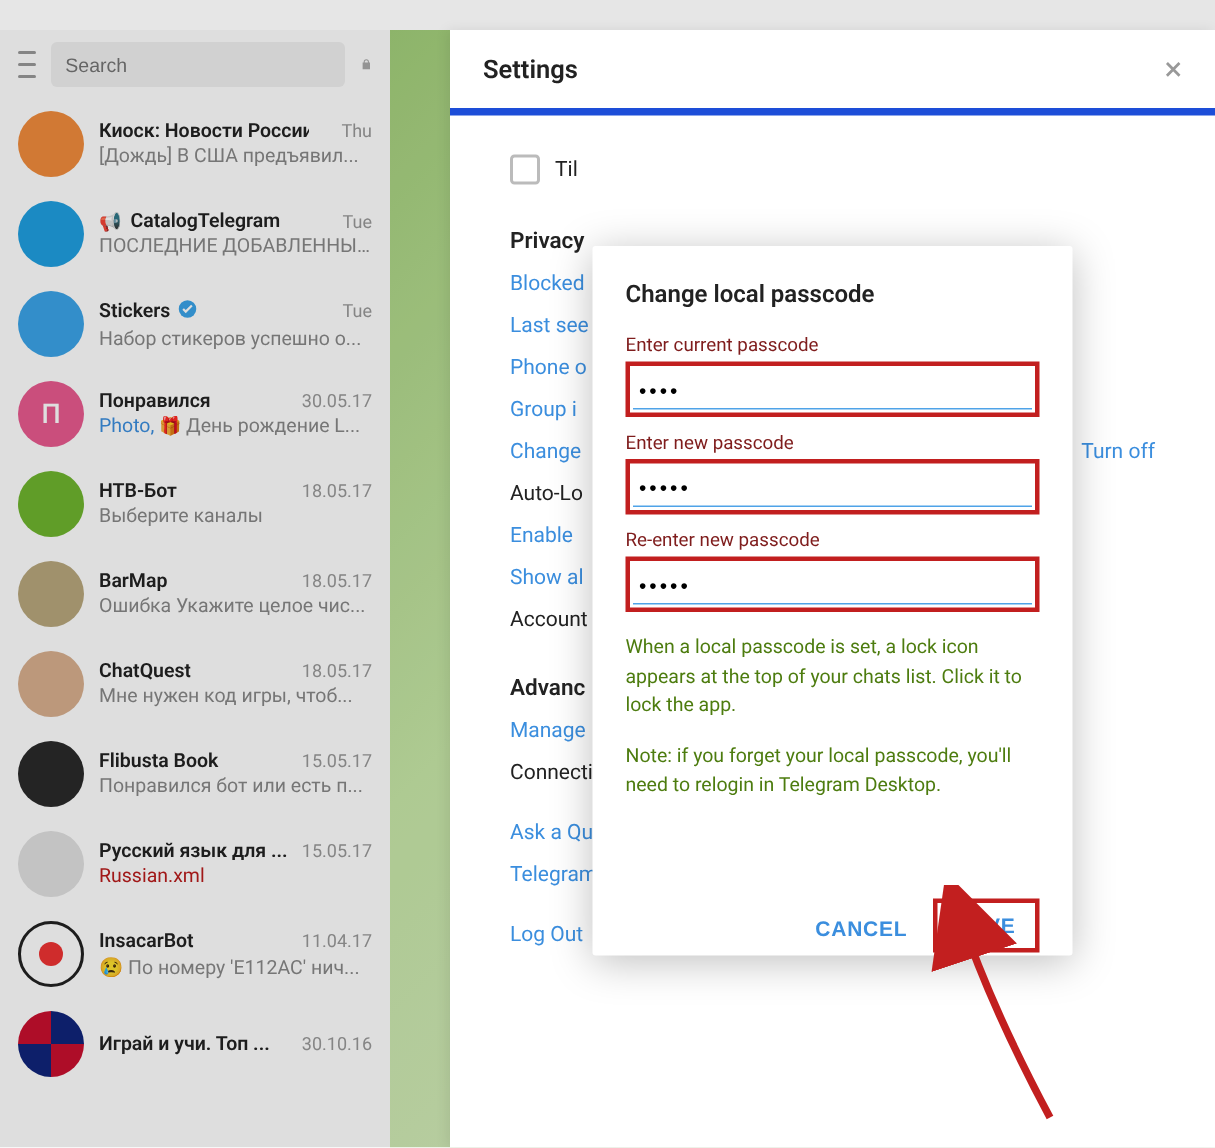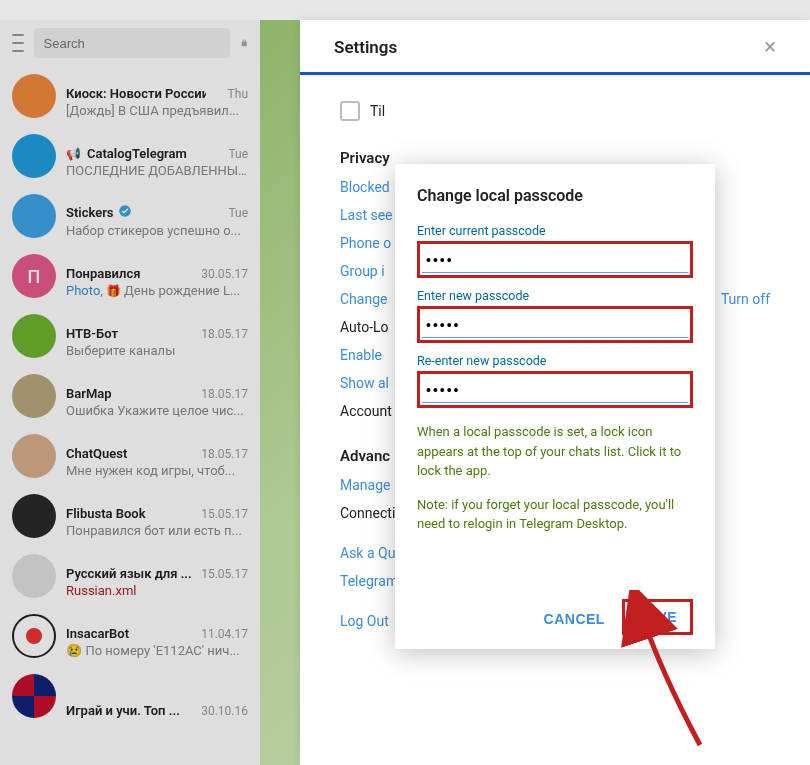--- a/index.html
+++ b/index.html
@@ -9,59 +9,59 @@
 .topbar { height: 20px; background: #e6e6e6; }
 
 
 .left { position: absolute; left: 0; top: 20px; width: 260px; height: 745px; background: #fff; }
 .left-header { height: 46px; display: flex; align-items: center; padding: 0 12px; gap: 10px; }
 .hamburger { width: 22px; height: 18px; display: flex; flex-direction: column; justify-content: space-between; cursor: pointer; }
 .hamburger span { height: 2px; background: #999; border-radius: 1px; }
 .search { flex: 1; height: 30px; background: #f1f1f1; border-radius: 4px; border: none; padding: 0 10px; font-size: 13px; color: #555; }
 .lock-ic { width: 16px; height: 18px; color: #aaa; }
 .chatlist { }
-.chat { display: flex; padding: 8px 12px; gap: 10px; align-items: flex-end; }
+.chat { display: flex; padding: 8px 12px; gap: 10px; align-items: center; }
 .avatar { width: 44px; height: 44px; border-radius: 50%; flex-shrink: 0; display: flex; align-items: center; justify-content: center; color: #fff; font-size: 18px; font-weight: 500; }
 .chat-body { flex: 1; min-width: 0; }
 .chat-top { display: flex; justify-content: space-between; align-items: baseline; }
 .chat-name { font-weight: 600; font-size: 13px; color: #222; white-space: nowrap; overflow: hidden; text-overflow: ellipsis; max-width: 140px; display: flex; align-items: center; gap: 4px; }
 .chat-date { font-size: 12px; color: #999; }
 .chat-msg { font-size: 13px; color: #888; white-space: nowrap; overflow: hidden; text-overflow: ellipsis; margin-top: 2px; }
 .photo-prefix { color: #3b8ede; }
 .russian-file { color: #b91c1c; font-size: 13px; }
 .megaphone { font-size: 12px; color: #888; margin-right: 2px; }
 .verified { width: 14px; height: 14px; }
 
 
 .right-bg { position: absolute; left: 260px; top: 20px; width: 550px; height: 745px; background: linear-gradient(135deg, #a3cf7a 0%, #c8e8a8 40%, #e3f2d4 100%); }
 
 
 .dim { position: absolute; left: 0; top: 20px; width: 810px; height: 745px; background: rgba(0,0,0,0.13); }
 
 
 .settings { position: absolute; left: 300px; top: 20px; width: 510px; height: 745px; background: #fff; box-shadow: -2px 0 8px rgba(0,0,0,0.08); }
-.settings-head { display: flex; align-items: center; justify-content: space-between; padding: 16px 34px 14px; border-bottom: 3px solid #1d4ed8; }
+.settings-head { display: flex; align-items: center; justify-content: space-between; padding: 16px 22px 14px; border-bottom: 5px solid #1d4ed8; }
 .settings-title { font-size: 17px; font-weight: 600; color: #222; }
 .close-x { font-size: 22px; color: #999; cursor: pointer; line-height: 1; }
 .settings-body { padding: 10px 40px 20px; font-size: 14px; color: #222; }
 .theme-preview { width: 115px; height: 68px; background: linear-gradient(160deg, #6aa84f 0%, #a8d98c 50%, #d9ecc8 100%); border-radius: 2px; display: inline-block; vertical-align: top; margin-right: 12px; }
 .theme-links { display: inline-block; vertical-align: top; }
 .linkish { color: #3b8ede; font-size: 14px; margin: 6px 0; cursor: pointer; }
 .checkbox-row { display: flex; align-items: center; gap: 10px; margin-top: 16px; }
 .checkbox { width: 20px; height: 20px; border: 2px solid #bbb; border-radius: 3px; }
 .section-h { font-weight: 600; font-size: 15px; margin-top: 28px; margin-bottom: 8px; color: #222; }
 .setting-row { margin: 12px 0; color: #222; }
 .setting-row .link { color: #3b8ede; cursor: pointer; }
 .setting-row.split { display: flex; justify-content: space-between; }
 .conn-val { color: #3b8ede; }
 
 
-.modal { position: absolute; left: 395px; top: 164px; width: 320px; background: #fff; border-radius: 2px; box-shadow: 0 4px 28px rgba(0,0,0,0.25); padding: 22px 22px 14px; }
+.modal { position: absolute; left: 395px; top: 164px; width: 320px; background: #fff; border-radius: 2px; box-shadow: 0 4px 28px rgba(0,0,0,0.25); padding: 22px 22px 2px; }
 .modal-title { font-size: 16px; font-weight: 600; margin-bottom: 18px; color: #222; }
-.field-label { font-size: 12.5px; color: #0369a1; margin-bottom: 3px; margin-top: 10px; }
+.field-label { font-size: 12.5px; color: #7f1d1d; margin-bottom: 3px; margin-top: 10px; }
 .field-wrap { border: 3px solid #c21f1f; padding: 2px; margin-bottom: 6px; }
 .field { width: 100%; border: none; border-bottom: 1px solid #4fa3e8; padding: 6px 4px 4px; font-size: 14px; letter-spacing: 2px; outline: none; }
 .modal-note { font-size: 13px; color: #4d7c0f; line-height: 1.5; margin-top: 14px; }
 .modal-actions { display: flex; justify-content: flex-end; gap: 3px; margin-top: 18px; align-items: flex-end; }
 .btn { font-size: 14px; font-weight: 600; color: #3b8ede; padding: 8px 14px; background: none; border: none; cursor: pointer; letter-spacing: 0.5px; }
 .btn-save-wrap { border: 3px solid #c21f1f; padding: 1px; margin-top: 47px; }
 
 
 .arrow-svg { position: absolute; left: 540px; top: 590px; width: 180px; height: 160px; pointer-events: none; }
 

